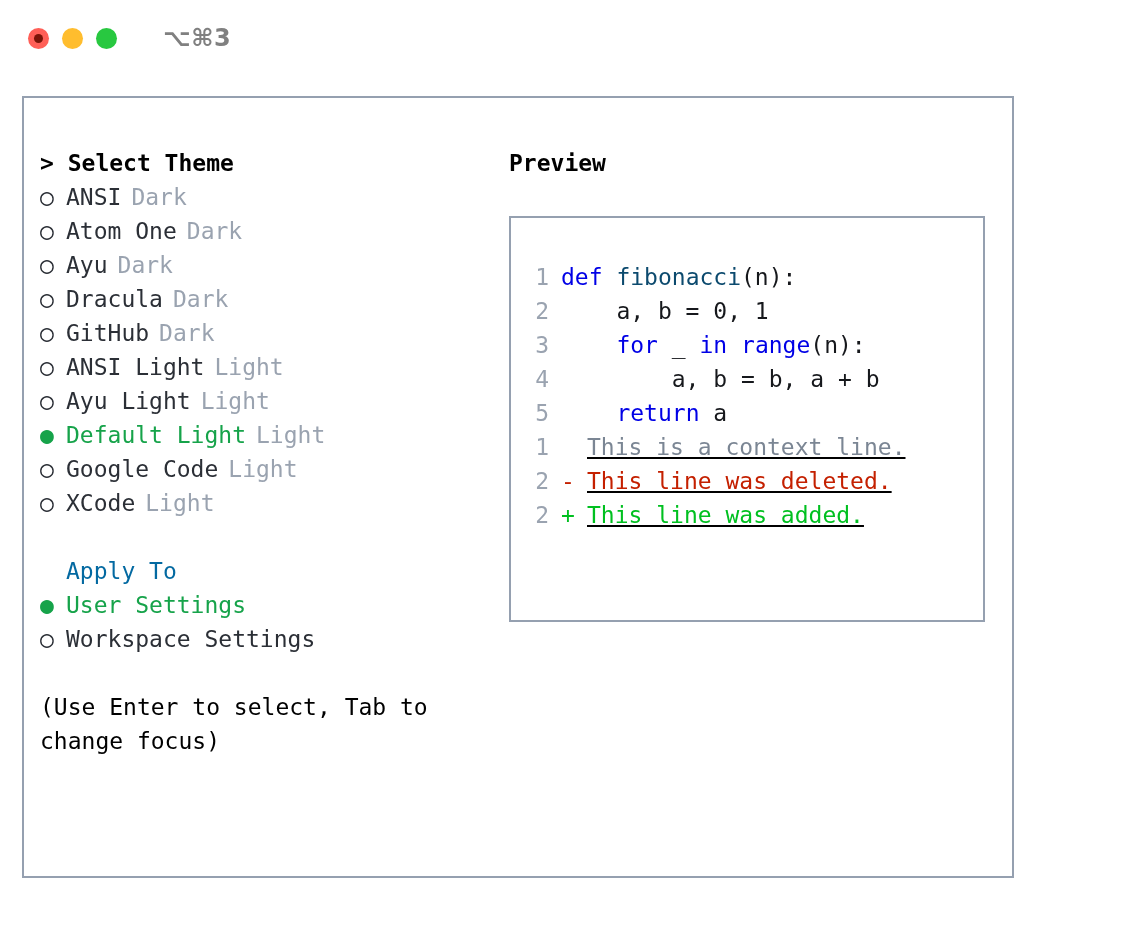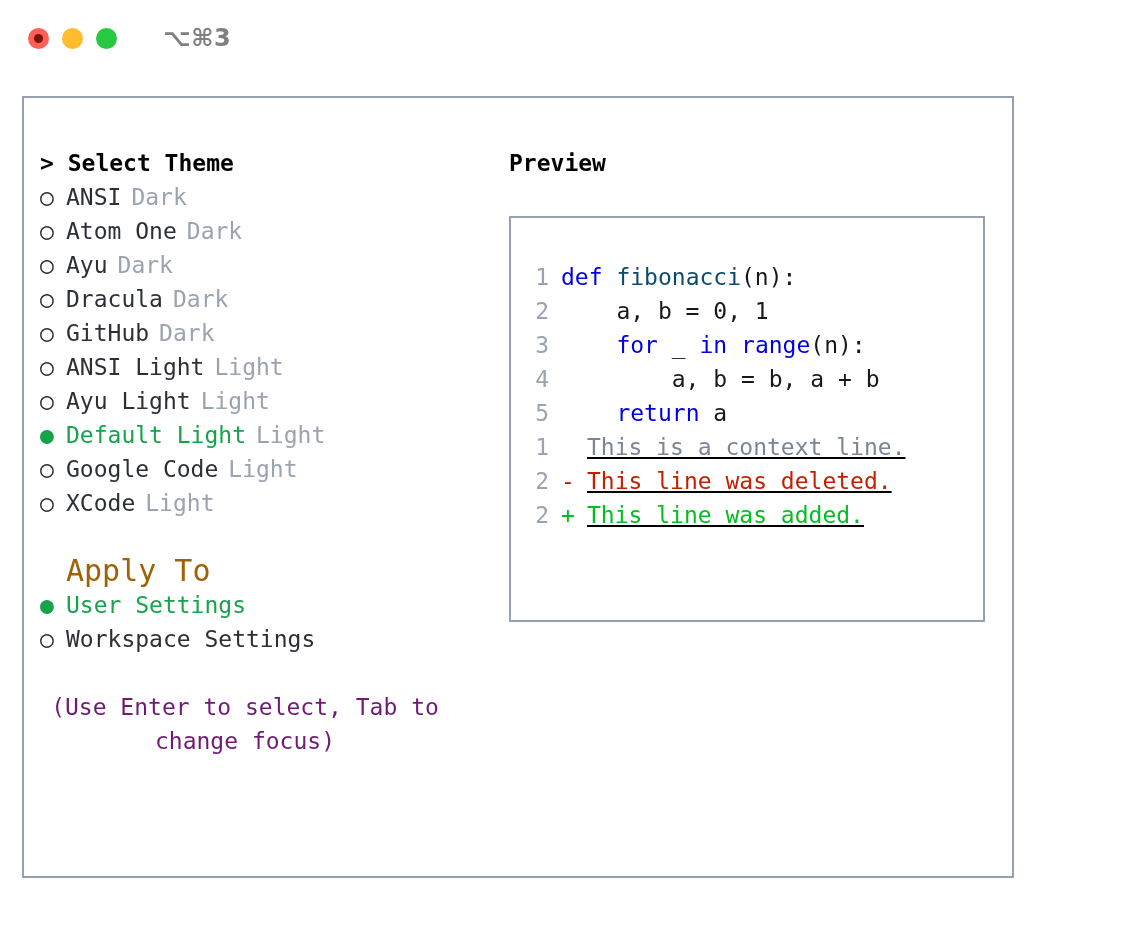--- a/index.html
+++ b/index.html
@@ -114,33 +114,32 @@
   .row-sel .row-label { color: #16a34a; }
   .row-tag {
     color: #9aa3b0;
     margin-left: 10px;
   }
   .spacer { height: 34px; }
 
   .apply-header {
     height: 34px;
     line-height: 34px;
-    font-size: 30px;
-    color: #a16207;
+    font-size: 23px;
+    color: #0369a1;
     padding-left: 26px;
   }
 
   .hint {
     margin-top: 34px;
     font-size: 23px;
     line-height: 34px;
-    color: #701a75;
+    color: #000000;
     width: 410px;
     word-spacing: 0px;
-    text-align: center;
   }
 
   
   .right-col {
     position: absolute;
     left: 478px;
     top: 48px;
     width: 490px;
     padding-left: 7px;
   }

